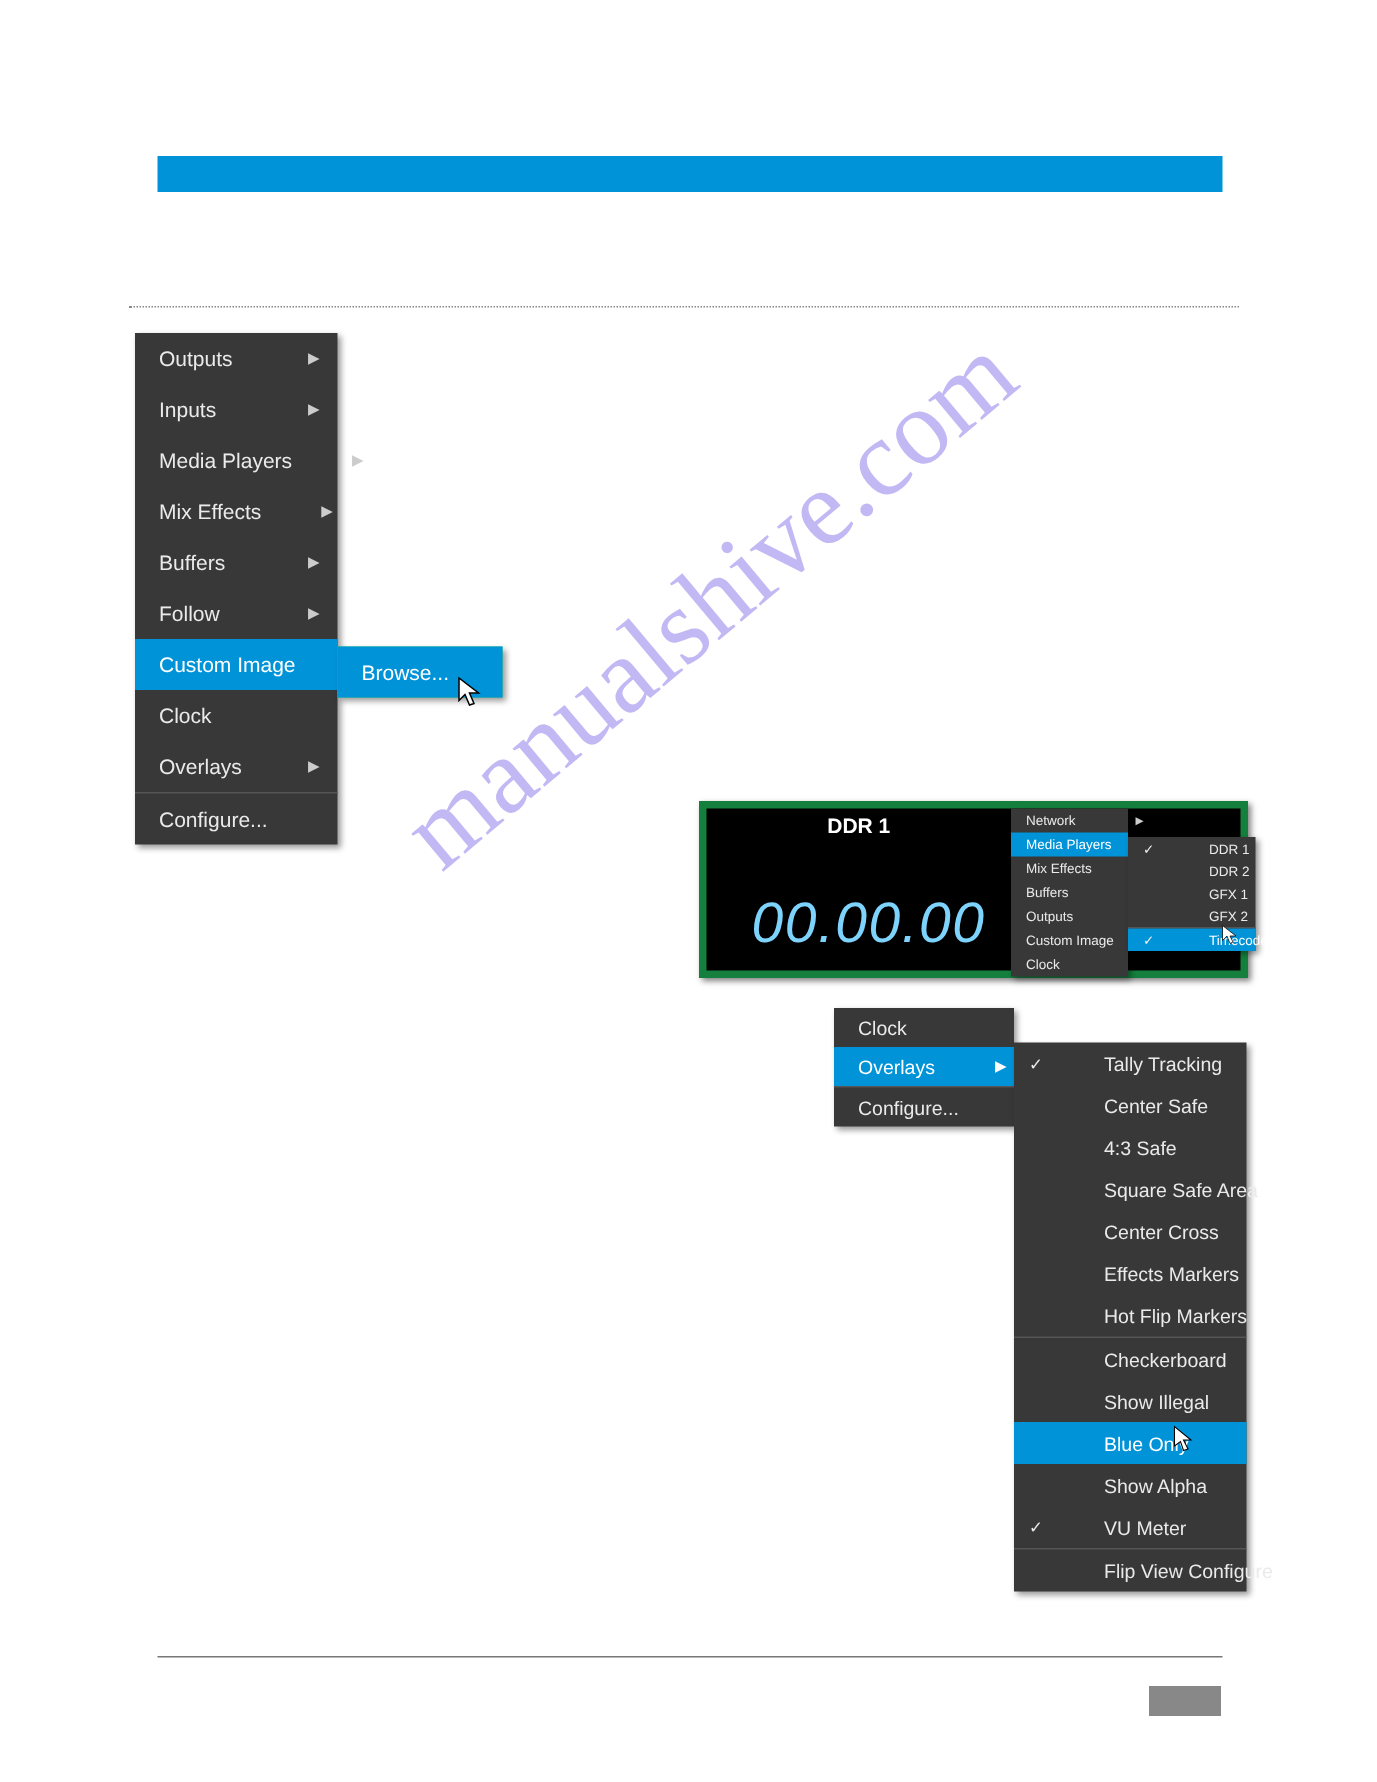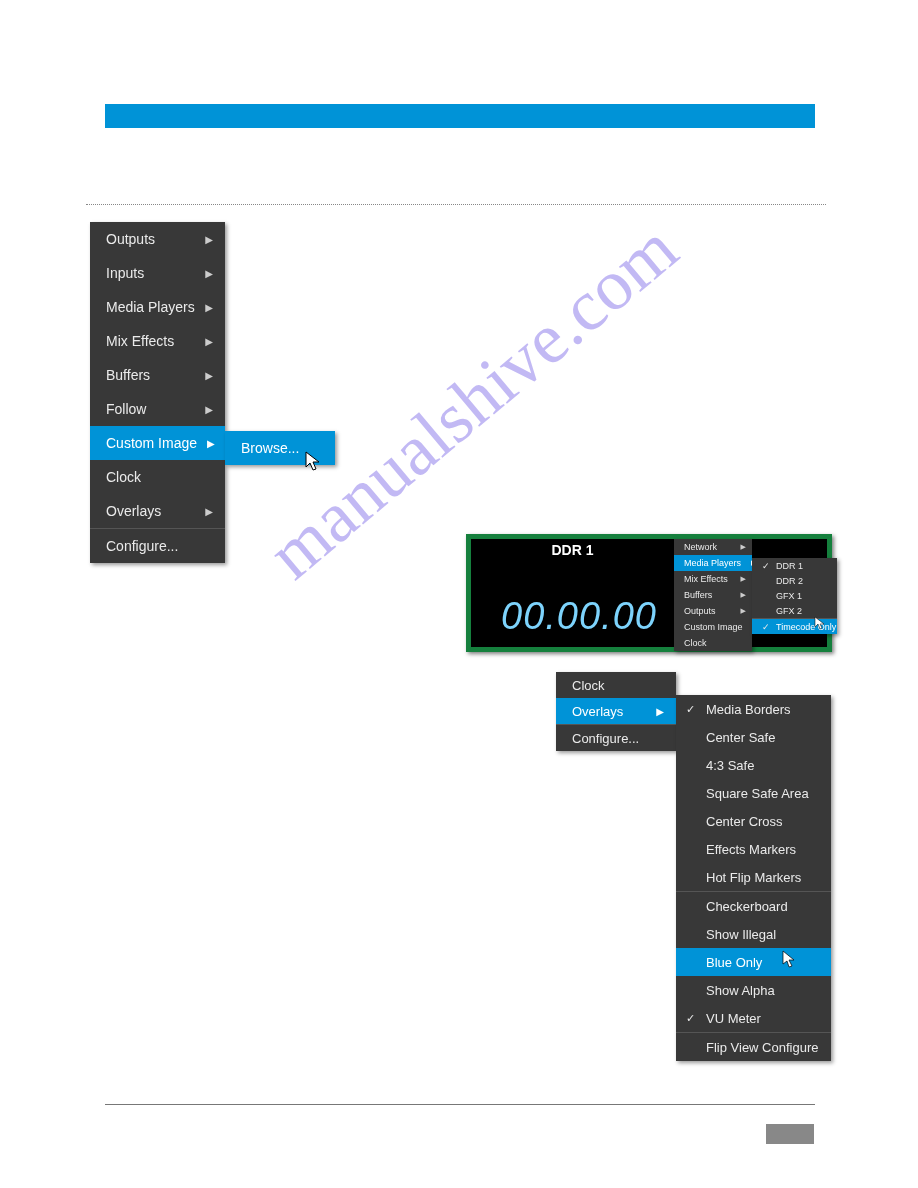--- a/index.html
+++ b/index.html
@@ -50,20 +50,21 @@
   }
   .menu-item {
     display: flex;
     align-items: center;
     justify-content: space-between;
     height: 34px;
     padding: 0 12px;
     cursor: default;
     white-space: nowrap;
     border-left: 4px solid transparent;
+    gap: 30px;
   }
   .menu-item.small { height: 16px; font-size: 9px; padding: 0 6px; }
   .menu-item.highlight { background: #0093d7; color: #fff; }
   .menu-item .arrow { margin-left: 10px; font-size: 10px; color: #ccc; }
   .menu-item.highlight .arrow { color: #fff; }
   .menu-sep { height: 0; border-top: 1px solid #555; margin: 0; }
   .check {
     width: 14px;
     display: inline-block;
     font-size: 11px;
@@ -284,21 +285,21 @@
       <span class="arrow">▶</span>
     </div>
     <div class="menu-sep"></div>
     <div class="menu-item">
       <span class="label">Configure...</span>
     </div>
   </div>
 <div class="menu fig3-sub" id="fig3sub">
     <div class="menu-item">
       <span class="check">✓</span>
-      <span class="label">Media Borders</span>
+      <span class="label">Tally Tracking</span>
     </div>
     <div class="menu-item">
       <span class="check"></span>
       <span class="label">Center Safe</span>
     </div>
     <div class="menu-item">
       <span class="check"></span>
       <span class="label">4:3 Safe</span>
     </div>
     <div class="menu-item">

